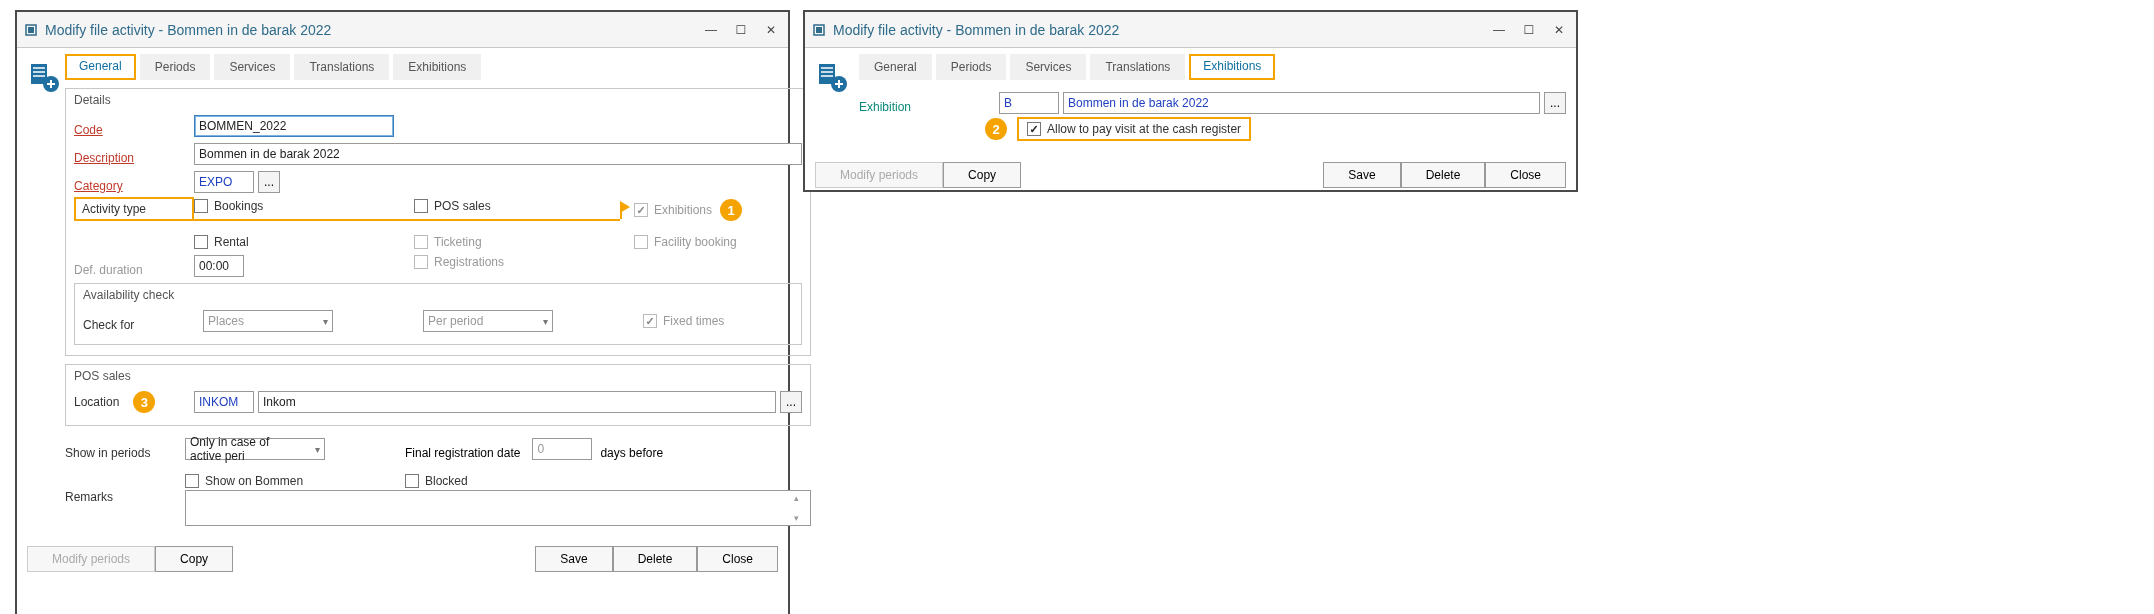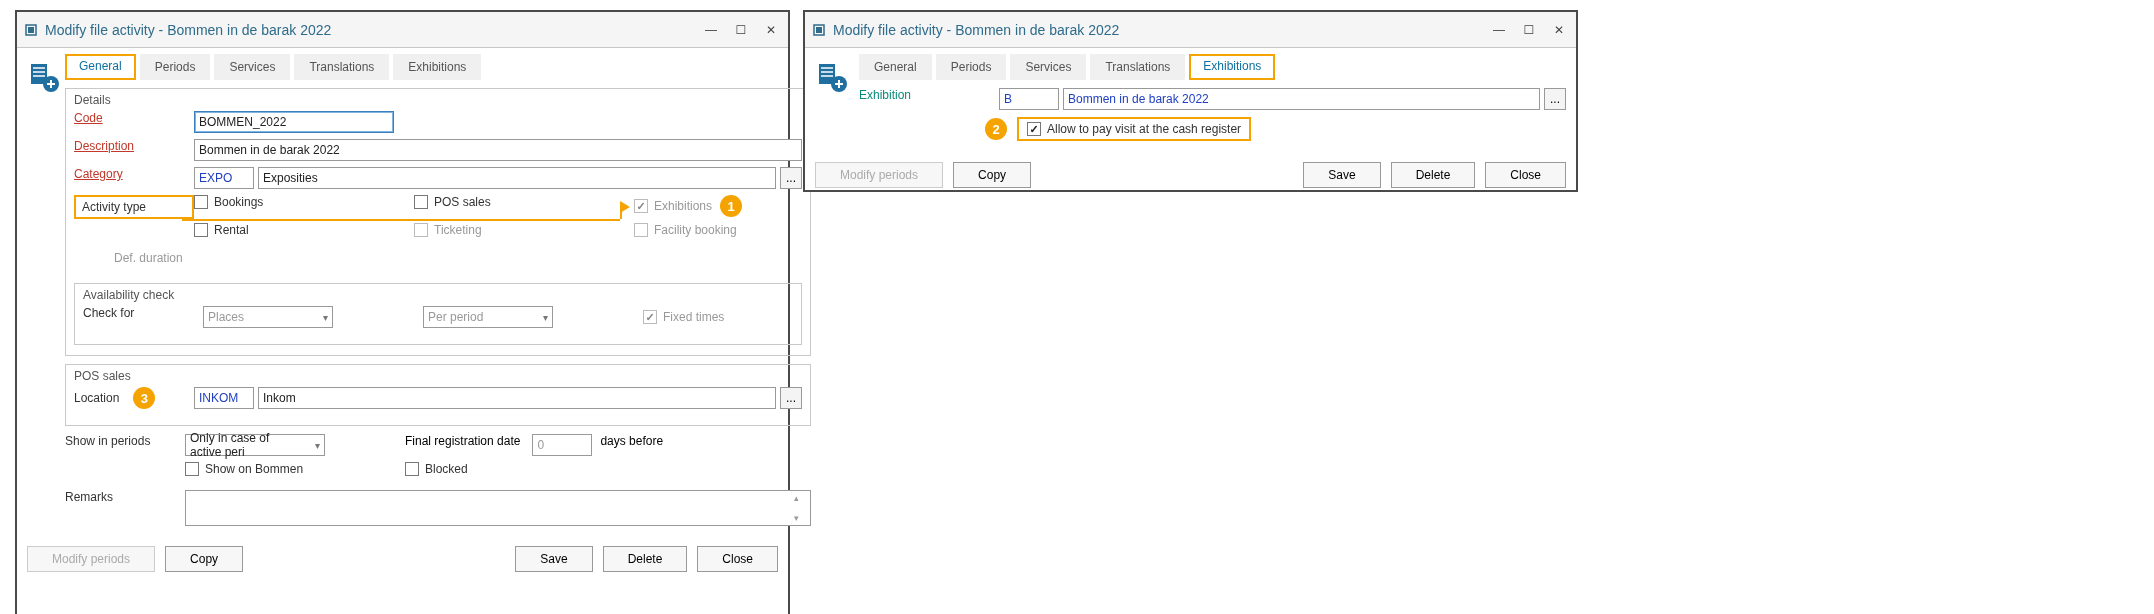--- a/index.html
+++ b/index.html
@@ -66,25 +66,25 @@
 
   .group {
     border: 1px solid #c8c8c8; padding: 6px 8px 10px 8px;
     margin-bottom: 8px; position:relative;
   }
   .group-title {
     position: relative; top: -2px;
     background:#fff; padding: 0 4px 0 0; color:#555;
     display:inline-block;
   }
-  .row { display:flex; align-items:flex-start; min-height: 26px; margin: 2px 0; }
+  .row { display:flex; align-items:flex-end; min-height: 26px; margin: 2px 0; }
   .lbl { width: 120px; color:#333; }
   .lbl.link { color:#c0392b; text-decoration: underline; }
   .lbl.teal { color:#0a8a7a; }
-  .lbl.dim { color:#999;margin-left:40px; }
+  .lbl.dim { color:#999; }
 
   .input {
     border: 1px solid #999; height: 22px; padding: 0 4px;
     background:#fff; color:#222;
     display:flex; align-items:center;
   }
   .blue-text { color:#2040c0; }
   .sel { border-color:#3b7fbf; box-shadow:0 0 0 1px #7fb4e0 inset; }
 
   .wide { flex:1; }
@@ -103,21 +103,21 @@
     display:flex; align-items:center; justify-content:center; font-size:11px;
   }
   .chk-box.checked::after { content:"✓"; color:#222; font-weight:bold; line-height:1; }
   .chk-box.dim { border-color:#bbb; }
   .chk-box.dim.checked::after { color:#888; }
 
   .type-cols { display:flex; }
   .type-col { width: 220px; }
   .type-col-narrow { width: 150px; display:flex; align-items:center; gap:8px; }
 
-  .footer { display:flex; gap: 10px; padding: 8px 10px 10px 10px; align-items:flex-end; }
+  .footer { display:flex; gap: 0; padding: 8px 10px 10px 10px; align-items:flex-end; }
   .btn {
     height: 26px; padding: 0 24px; border:1px solid #999;
     background:#f7f7f7; cursor:pointer; display:flex; align-items:center;
     justify-content:center;
   }
   .btn.disabled { color:#aaa; border-color:#ccc; cursor:default; }
   .spacer { flex:1; }
 
   .dropdown {
     border:1px solid #999; height:22px; width:130px;
@@ -193,23 +193,20 @@
           <span class="lbl link">Description</span>
           <div class="input wide">
                 <span>Bommen in de barak 2022</span>
               </div>
         </div>
         <div class="row">
           <span class="lbl link">Category</span>
           <div class="input fixed-60 blue-text">
                 <span>EXPO</span>
               </div>
-          <div class="input wide" style="margin-left:4px;">
-                <span>Exposities</span>
-              </div>
           <div class="btn-dots">
                 <span>...</span>
               </div>
         </div>
 
         
         <div style="position:relative;">
           <div class="row">
             <span class="lbl highlight-box" style="padding:3px 6px;">Activity type</span>
             <div class="type-cols">
@@ -257,20 +254,33 @@
               <div class="type-col-narrow">
                 <div class="chk dim">
                       <span class="chk-box dim"></span>
                       <span>Facility booking</span>
                     </div>
               </div>
             </div>
           </div>
           <div class="row">
             <span class="lbl dim">Def. duration</span>
+            <div class="type-cols">
+              <div class="type-col">
+                <div class="input" style="width:50px;">
+                      <span>00:00</span>
+                    </div>
+              </div>
+              <div class="type-col">
+                <div class="chk dim">
+                      <span class="chk-box dim"></span>
+                      <span>Registrations</span>
+                    </div>
+              </div>
+            </div>
           </div>
         </div>
 
         
         <div class="group" style="margin:6px 0 0 0;">
           <span class="group-title">Availability check</span>
           <div class="row">
             <span class="lbl">Check for</span>
             <div class="type-cols">
               <div class="type-col">

